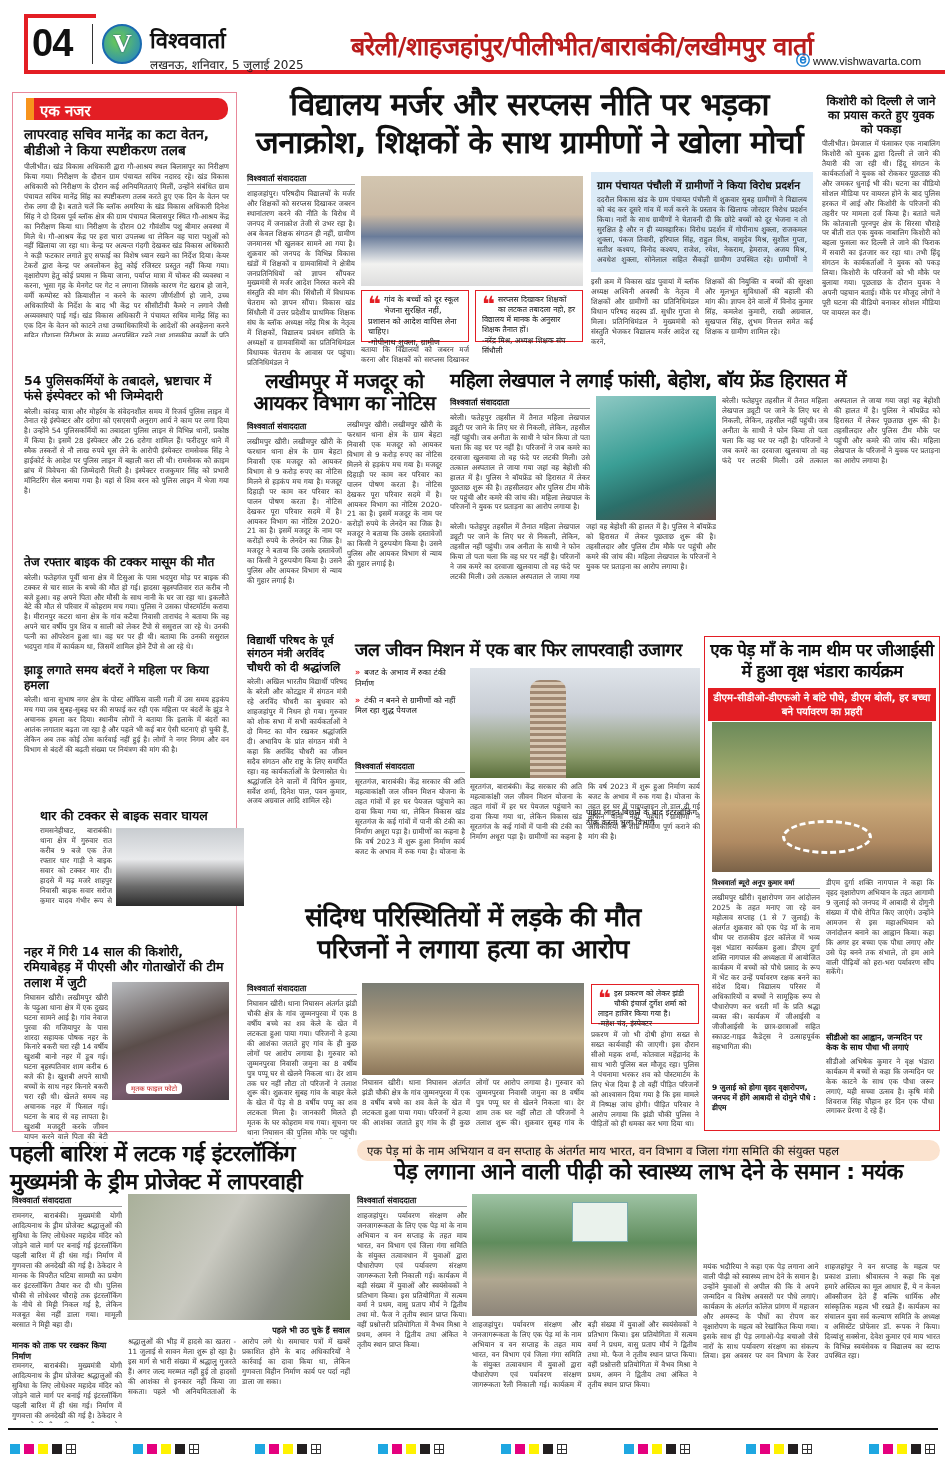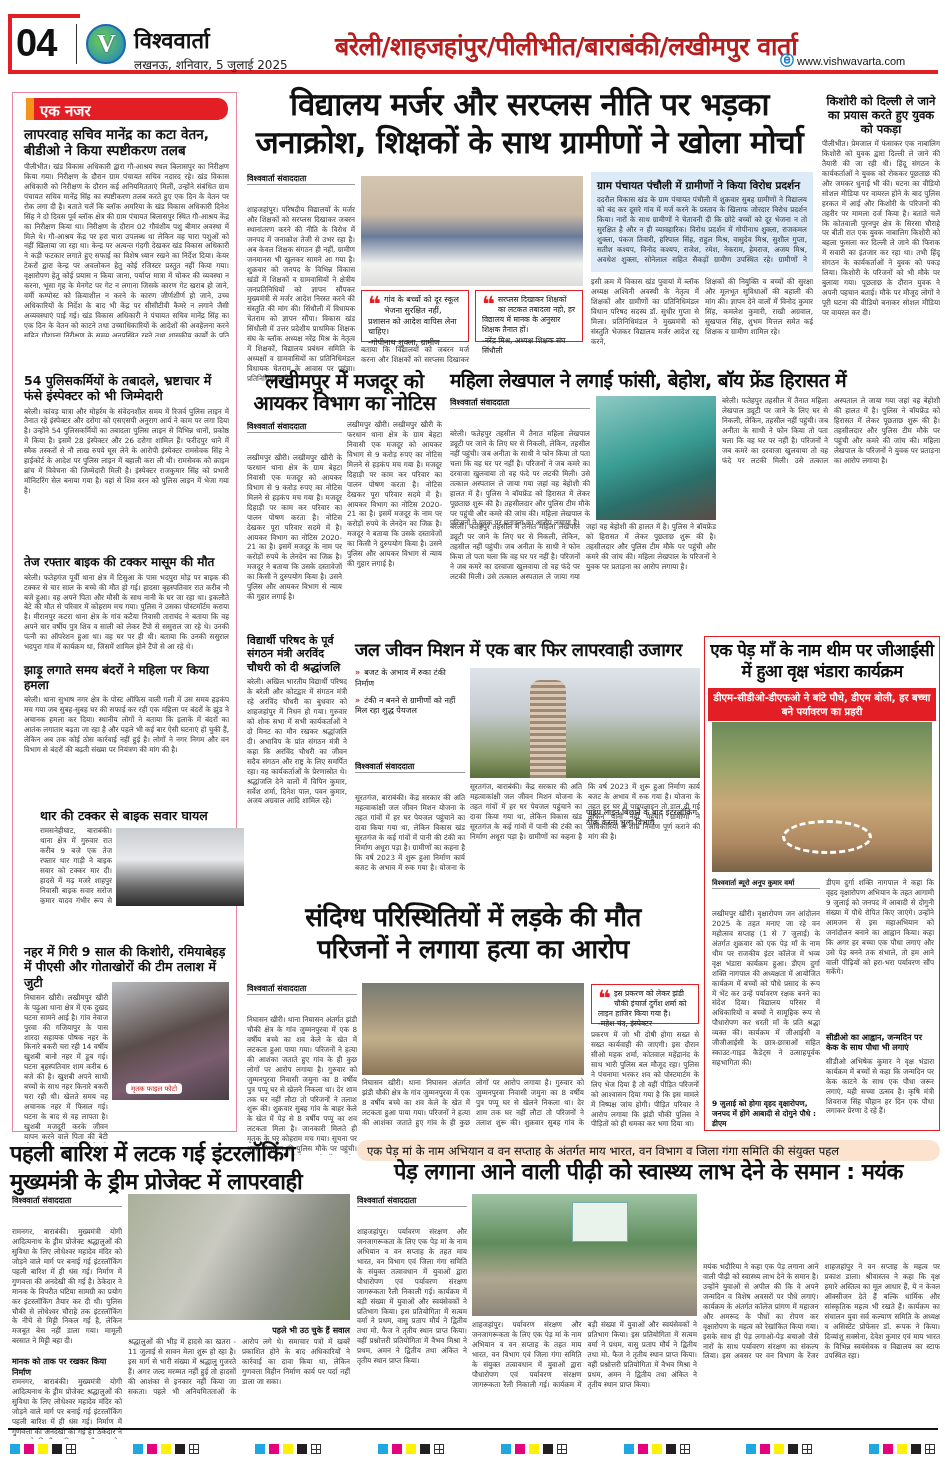--- a/index.html
+++ b/index.html
@@ -1,35 +1,35 @@
 <!DOCTYPE html>
 <html><head>
 <meta charset="utf-8">
 <style>
 *{box-sizing:border-box;margin:0;padding:0}
 body{width:945px;height:1474px;background:#fff;font-family:"DejaVu Sans",sans-serif;color:#111;position:relative;overflow:hidden}
 .abs{position:absolute}
-.masthead{left:0;top:0;width:909px;height:76px}
+.masthead{left:16px;top:0;width:909px;height:76px}
 .redtop{left:8px;top:14px;width:72px;height:4px;background:#e31e24}
 .redleft{left:8px;top:14px;width:4px;height:60px;background:#e31e24}
 .redbottom{left:8px;top:70px;width:930px;height:4px;background:#e31e24}
 .pagenum{left:16px;top:22px;font-family:"Liberation Sans",sans-serif;font-size:38px;font-weight:bold;letter-spacing:-1px}
 .vsep{left:76px;top:24px;width:1px;height:40px;background:#333}
 .logo{left:86px;top:24px;width:40px;height:40px;border-radius:50%;background:radial-gradient(circle at 40% 40%,#6fcf4f,#1c7fc9);border:2px solid #1a6ab0}
 .logo span{position:absolute;left:9px;top:3px;font:bold 26px "Liberation Serif",serif;color:#fff;text-shadow:0 0 2px #1a3a80}
 .brand{left:134px;top:24px;font-size:22px;font-weight:bold;color:#111}
 .dateline{left:134px;top:56px;font-size:12px;color:#222}
 .section-title{left:335px;top:28px;font-size:25px;font-weight:bold;letter-spacing:-.5px;color:#b91c1c}
 .weburl{left:780px;top:52px;font-size:11px;font-family:"Liberation Sans",sans-serif;color:#111}
 .weburl .e{color:#1a7fd3;font-weight:bold;font-size:14px;margin-right:3px}
 .box-left{left:12px;top:92px;width:225px;height:1040px;border:1.5px solid #e8889a}
 .eknazar{left:26px;top:98px;width:202px;height:22px;background:linear-gradient(90deg,#f7941d 0 8px,#e31e24 8px);border-radius:0 10px 10px 0;color:#fff;font-size:15px;font-weight:bold;padding:2px 14px}
 h2.lh{font-size:13.5px;font-weight:bold;line-height:1.22;color:#111}
 p.body{font-size:7.2px;line-height:1.38;color:#333;text-align:justify}
-.byline{font-size:8px;font-weight:bold;color:#111;border-bottom:1px solid #999;padding-bottom:1px;margin-bottom:20px}
+.byline{font-size:8px;font-weight:bold;color:#111;border-bottom:1px solid #999;padding-bottom:1px;margin-bottom:4px}
 .ph{background:#9aa08e;overflow:hidden}
 .bigh{font-weight:bold;color:#111;letter-spacing:-.5px;line-height:1.12}
 .quote{border:1.5px solid #e31e24;padding:4px 6px;font-size:8px;line-height:1.35;color:#111}
 .quote .qm{color:#e31e24;font-size:22px;font-weight:bold;float:left;line-height:.9;margin-right:3px}
 .bluebox{background:#dcebf7;padding:6px 6px}
 .redbar{background:#e31e24;color:#fff;font-weight:bold;text-align:center}
 .bullet{font-size:8px;line-height:1.35;color:#111}
 .bullet .ar{color:#e31e24;font-weight:bold;margin-right:4px}
 .reg{display:flex;gap:4px;align-items:center}
 .reg span{width:10px;height:10px;display:inline-block}
@@ -72,21 +72,21 @@
 <div class="abs" style="left:24px;top:663px;width:205px;">
   <h2 class="lh" style="font-size:12px">झाड़ू लगाते समय बंदरों ने महिला पर किया हमला</h2>
   <p class="body" style="margin-top:3px;height:133px;overflow:hidden">बरेली। थाना सुभाष नगर क्षेत्र के पोस्ट ऑफिस वाली गली में उस समय हड़कंप मच गया जब सुबह-सुबह घर की सफाई कर रही एक महिला पर बंदरों के झुंड ने अचानक हमला कर दिया। स्थानीय लोगों ने बताया कि इलाके में बंदरों का आतंक लगातार बढ़ता जा रहा है और पहले भी कई बार ऐसी घटनाएं हो चुकी हैं, लेकिन अब तक कोई ठोस कार्रवाई नहीं हुई है। लोगों ने नगर निगम और वन विभाग से बंदरों की बढ़ती संख्या पर नियंत्रण की मांग की है।</p>
 </div>
 <div class="abs" style="left:40px;top:808px;width:205px;">
   <h2 class="lh" style="font-size:12.5px">थार की टक्कर से बाइक सवार घायल</h2>
   <div class="ph abs" style="left:76px;top:20px;width:128px;height:78px;background:linear-gradient(180deg,#c8ccd0 0%,#e9eaec 40%,#6b6b6b 75%,#2b2b2b 100%)"></div>
   <p class="body" style="margin-top:3px;width:72px;height:78px;overflow:hidden">रामसनेहीघाट, बाराबंकी। थाना क्षेत्र में गुरुवार रात करीब 9 बजे एक तेज रफ्तार थार गाड़ी ने बाइक सवार को टक्कर मार दी। हादसे में मढ़ मजरे शाहपुर निवासी बाइक सवार सरोज कुमार यादव गंभीर रूप से घायल हो गया। मौके पर मौजूद लोगों ने आनन-फानन में घायल को सीएचसी पहुंचाया, जहां प्राथमिक उपचार के बाद उसे जिला अस्पताल भेज दिया गया। पुलिस ने थार को कब्जे में लेकर चालक के खिलाफ कार्रवाई शुरू कर दी है।</p>
 </div>
 <div class="abs" style="left:24px;top:944px;width:205px;">
-  <h2 class="lh" style="font-size:12.5px">नहर में गिरी 9 साल की किशोरी, रमियाबेहड़ में पीएसी और गोताखोरों की टीम तलाश में जुटी</h2>
+  <h2 class="lh" style="font-size:12.5px">नहर में गिरी 14 साल की किशोरी, रमियाबेहड़ में पीएसी और गोताखोरों की टीम तलाश में जुटी</h2>
   <div class="ph abs" style="left:88px;top:38px;width:117px;height:118px;background:linear-gradient(160deg,#b9bcc0 0%,#5a4d4a 45%,#7a5d6f 70%,#4a3f45 100%)">
     <span class="abs cap" style="left:14px;bottom:6px">मृतक फाइल फोटो</span>
   </div>
   <p class="body" style="margin-top:3px;width:84px;height:150px;overflow:hidden">निघासन खीरी। लखीमपुर खीरी के पढ़ुआ थाना क्षेत्र में एक दुखद घटना सामने आई है। गांव नेवाज पुरवा की गजियापुर के पास शारदा सहायक पोषक नहर के किनारे बकरी चरा रही 14 वर्षीय खुशबी बानो नहर में डूब गई। घटना बृहस्पतिवार शाम करीब 6 बजे की है। खुशबी अपने साथी बच्चों के साथ नहर किनारे बकरी चरा रही थी। खेलते समय वह अचानक नहर में फिसल गई। घटना के बाद से वह लापता है। खुशबी मजदूरी करके जीवन यापन करने वाले पिता की बेटी थी। पीएसी और गोताखोरों की टीम लगातार खोज अभियान चला रही है। स्थानीय प्रशासन किशोरी की तलाश में जुटा हुआ है।</p>
 </div>
 
 <div class="abs bigh" style="left:247px;top:86px;width:565px;font-size:31px;text-align:center;line-height:1.22">
   <div>विद्यालय मर्जर और सरप्लस नीति पर भड़का</div>
   <div>जनाक्रोश, शिक्षकों के साथ ग्रामीणों ने खोला मोर्चा</div>
 </div>

